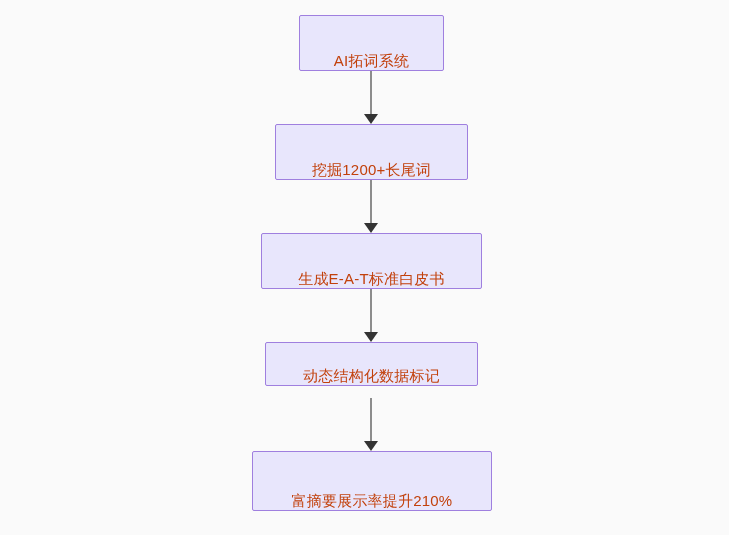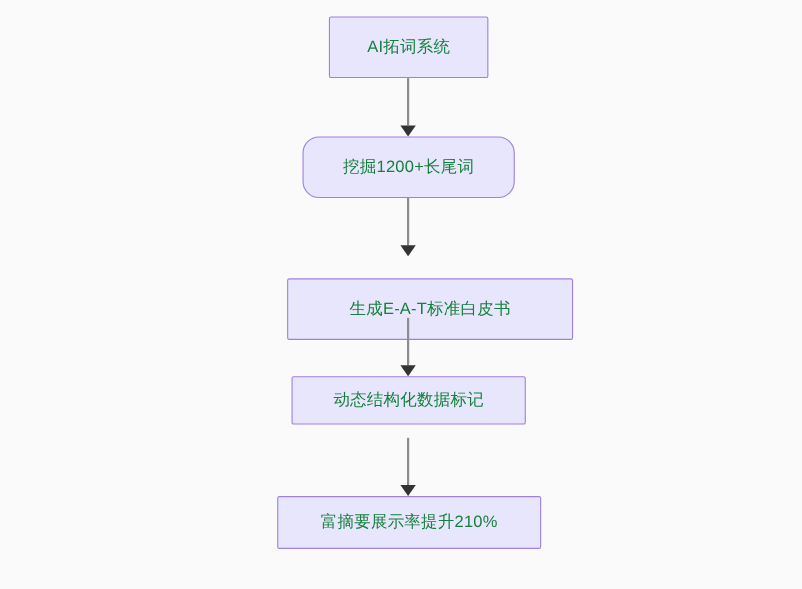--- a/index.html
+++ b/index.html
@@ -20,39 +20,39 @@
     height: 535px;
     background: #fafafa;
   }
   .node {
     position: absolute;
     box-sizing: border-box;
     background: #e8e6fc;
     border: 1.5px solid #9f7fdf;
     border-radius: 2px;
     display: flex;
-    align-items: center;
+    align-items: flex-end;
     justify-content: center;
-    color: #15803d;
+    color: #c2410c;
     font-size: 15px;
     line-height: 1.2;
     letter-spacing: 0.2px;
     white-space: nowrap;
     user-select: none;
   }
   .node-label {
     display: block;
     text-align: center;
   }
   
   .n0 { left: 299px; top: 15px;  width: 145px; height: 56px; }
-  .n1 { left: 275px; top: 124px; width: 193px; height: 56px; border-radius: 15px; }
-  .n2 { left: 261px; top: 233px; width: 260px; height: 56px; margin-top: 20px; }
+  .n1 { left: 275px; top: 124px; width: 193px; height: 56px; }
+  .n2 { left: 261px; top: 233px; width: 221px; height: 56px; }
   .n3 { left: 265px; top: 342px; width: 213px; height: 44px; }
-  .n4 { left: 252px; top: 451px; width: 240px; height: 48px; }
+  .n4 { left: 252px; top: 451px; width: 240px; height: 60px; }
 
   
   .edge {
     position: absolute;
     width: 2px;
     background: #8c8c8c;
     left: 370px;
   }
   .e0 { top: 71px;  height: 43px; }
   .e1 { top: 180px; height: 43px; }

